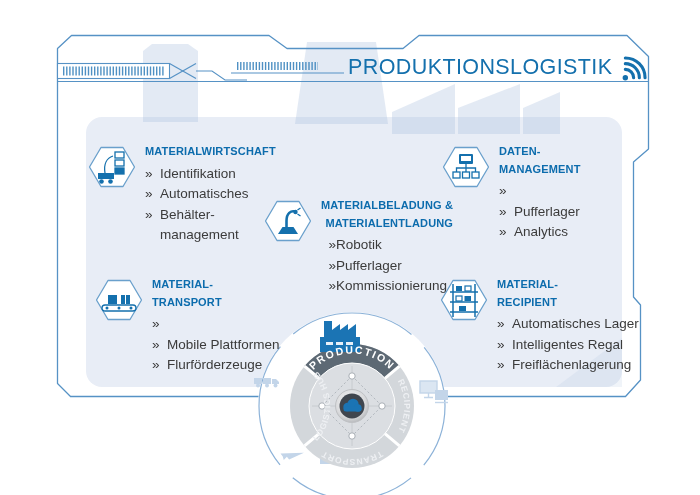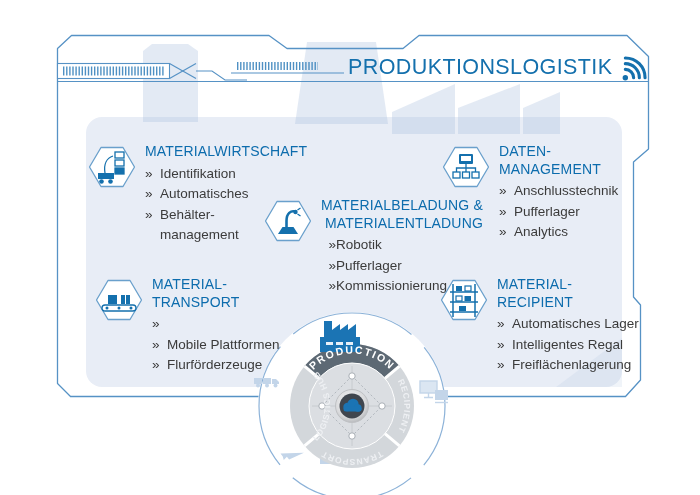--- a/index.html
+++ b/index.html
@@ -3,21 +3,21 @@
 <meta charset="utf-8">
 <style>
   html,body{margin:0;padding:0;background:#fff;}
   .stage{position:relative;width:700px;height:495px;overflow:hidden;background:#fff;
          font-family:"Liberation Sans",sans-serif;}
   svg.bg{position:absolute;left:0;top:0;z-index:1;}
   .title{position:absolute;left:348px;top:54px;z-index:3;display:flex;align-items:center;gap:10px;
          color:#1470ad;font-size:21.5px;letter-spacing:.4px;white-space:nowrap;}
   .section{position:absolute;display:flex;gap:9px;z-index:3;}
   .hexicon{flex:none;display:block;}
-  .shead{color:#0c6cad;font-weight:400;font-size:14px;line-height:17.5px;letter-spacing:.15px;white-space:nowrap;}
+  .shead{color:#0c6cad;font-weight:700;font-size:11px;line-height:17.5px;letter-spacing:.15px;white-space:nowrap;}
   .items{margin-top:3px;}
   .item{display:flex;font-size:13.5px;color:#3b3b3b;line-height:20.5px;white-space:nowrap;}
   .item .b{display:inline-block;width:15px;flex:none;color:#3b3b3b;}
   .item.cont .b{visibility:hidden;}
   .s1{left:88px;top:143px;}
   .s2{left:442px;top:143px;}
   .s3{left:264px;top:197px;text-align:right;}
   .s4{left:95px;top:276px;}
   .s5{left:440px;top:276px;}
 </style>
@@ -216,21 +216,20 @@
       </g>
     </svg>
     <div>
       <div class="shead">
         <div>DATEN-</div>
         <div>MANAGEMENT</div>
       </div>
       <div class="items">
         <div class="item">
             <span class="b">»</span>
-            <span>Anschlusstechnik</span>
           </div>
         <div class="item">
             <span class="b">»</span>
             <span>Pufferlager</span>
           </div>
         <div class="item">
             <span class="b">»</span>
             <span>Analytics</span>
           </div>
       </div>

